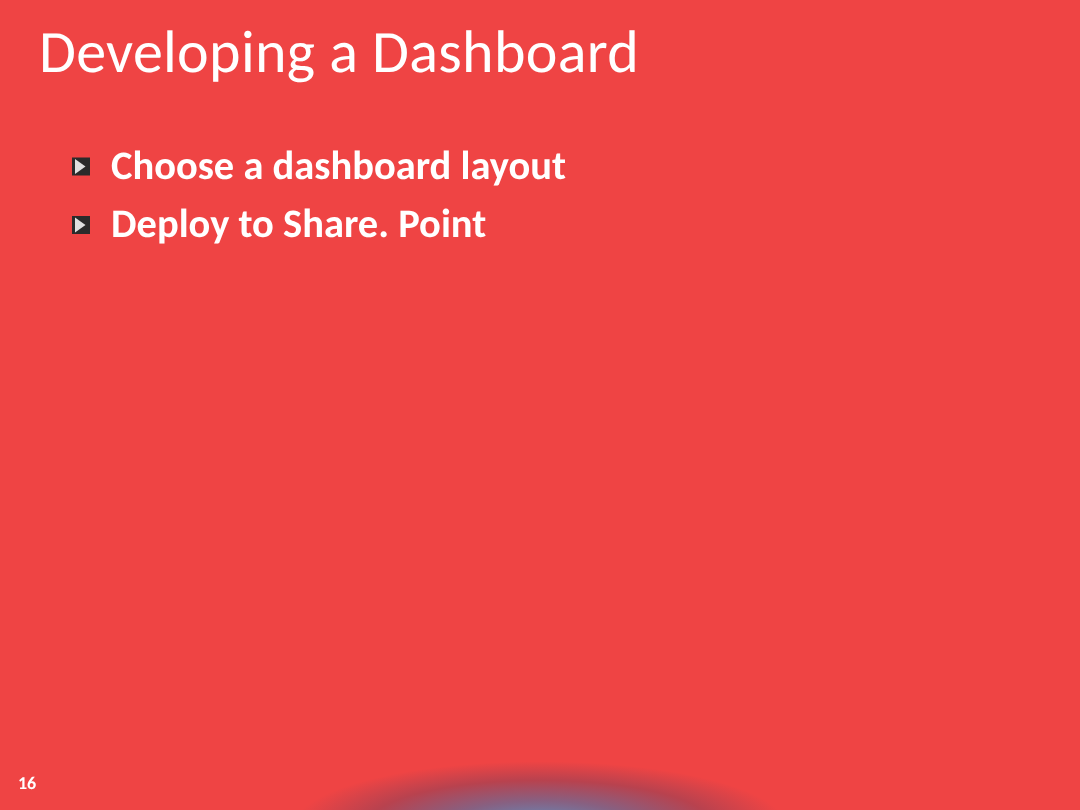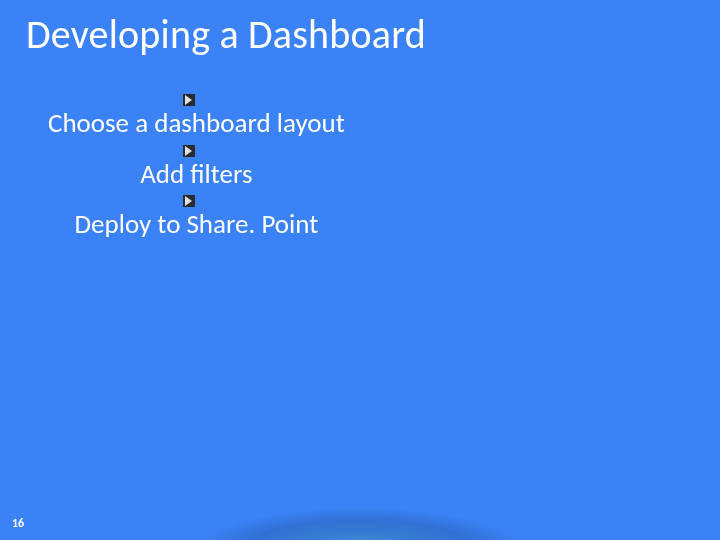--- a/index.html
+++ b/index.html
@@ -8,21 +8,21 @@
       box-sizing: border-box;
     }
     html, body {
       width: 720px;
       height: 540px;
       overflow: hidden;
     }
     .slide {
       width: 720px;
       height: 540px;
-      background: #3b82f6;
+      background: #ef4444;
       position: relative;
       font-family: Calibri, "Segoe UI", Arial, sans-serif;
       color: #ffffff;
     }
     .title {
       position: absolute;
       top: 10px;
       left: 26px;
       font-size: 40px;
       font-weight: 400;
@@ -32,23 +32,22 @@
       position: absolute;
       top: 94px;
       left: 48px;
       list-style: none;
     }
     .bullet-item {
       display: flex;
       align-items: center;
       margin-bottom: 4px;
       font-size: 27px;
-      font-weight: 400;
+      font-weight: 700;
       line-height: 1.28;
-      flex-direction: column;
     }
     .bullet-icon {
       display: inline-block;
       width: 12px;
       height: 12px;
       background: #2b2b2b;
       position: relative;
       margin-right: 14px;
       flex-shrink: 0;
     }
@@ -88,24 +87,20 @@
 <div class="slide">
   <h1 class="title">Developing a Dashboard</h1>
 
   <ul class="bullet-list">
     <li class="bullet-item">
       <span class="bullet-icon"></span>
       <span>Choose a dashboard layout</span>
     </li>
     <li class="bullet-item">
       <span class="bullet-icon"></span>
-      <span>Add filters</span>
-    </li>
-    <li class="bullet-item">
-      <span class="bullet-icon"></span>
       <span>Deploy to Share. Point</span>
     </li>
   </ul>
 
   <div class="footer-glow"></div>
 
   <div class="page-number">16</div>
 </div>
 
 </body></html>

